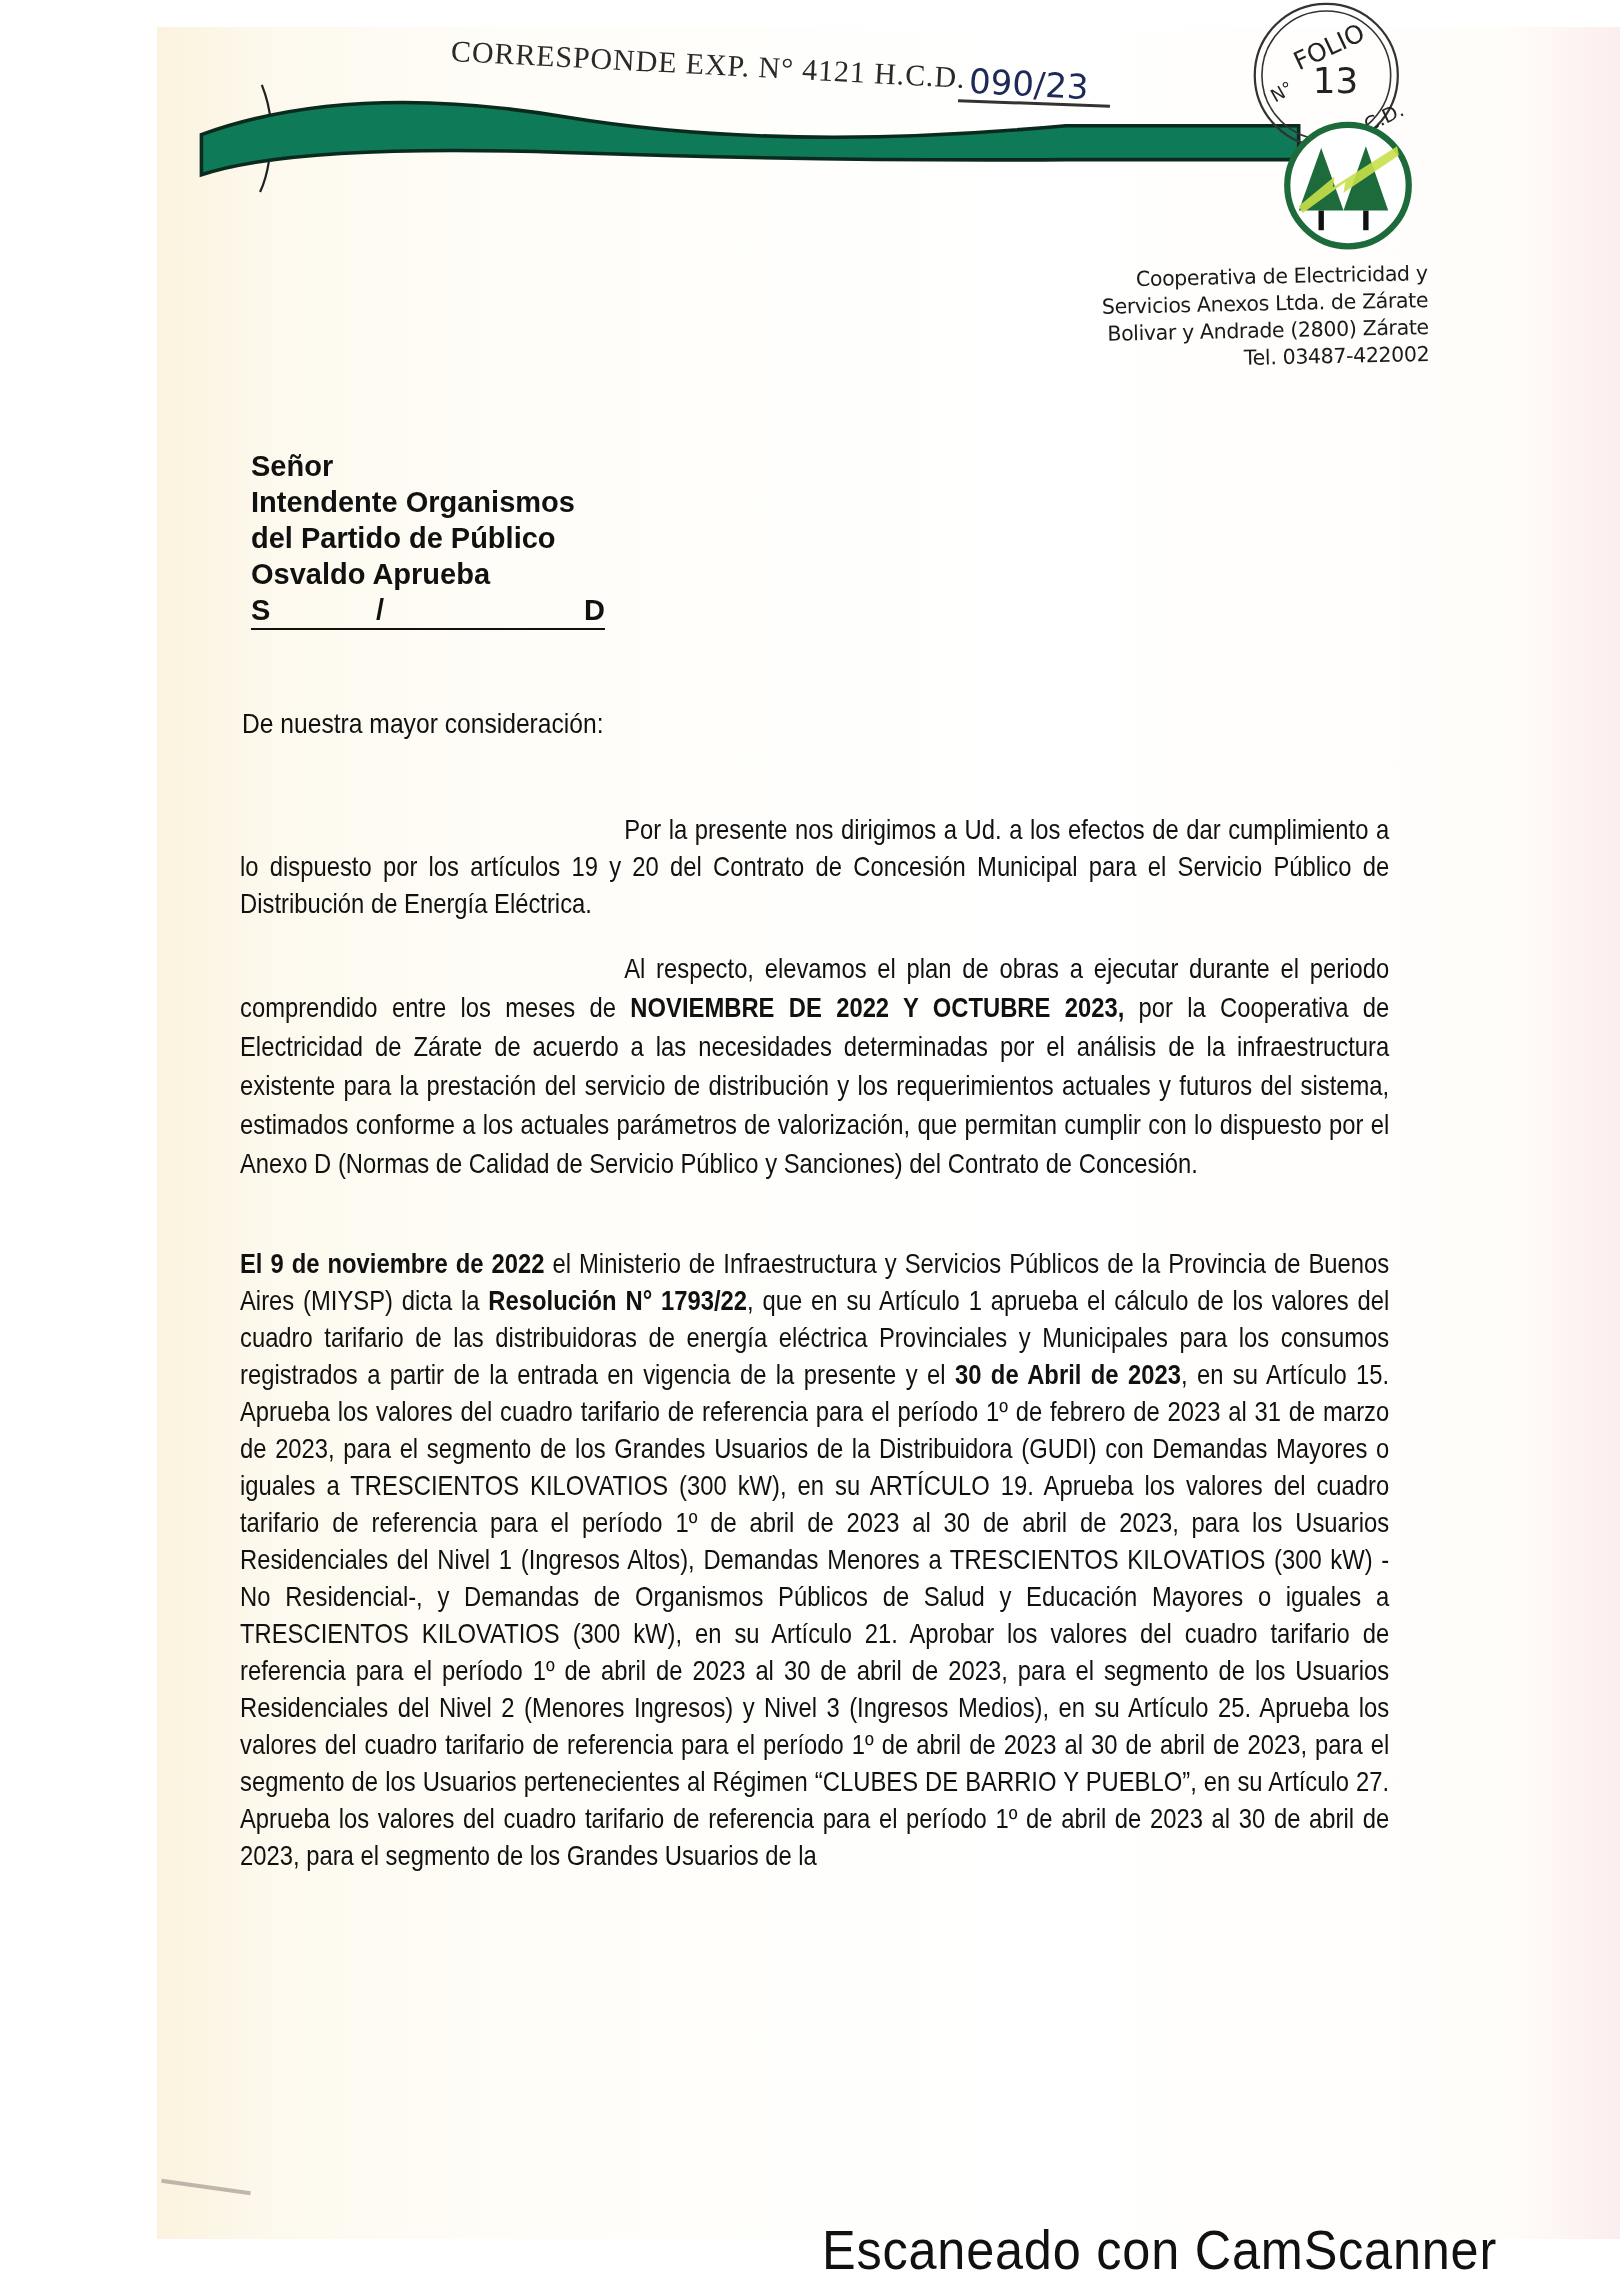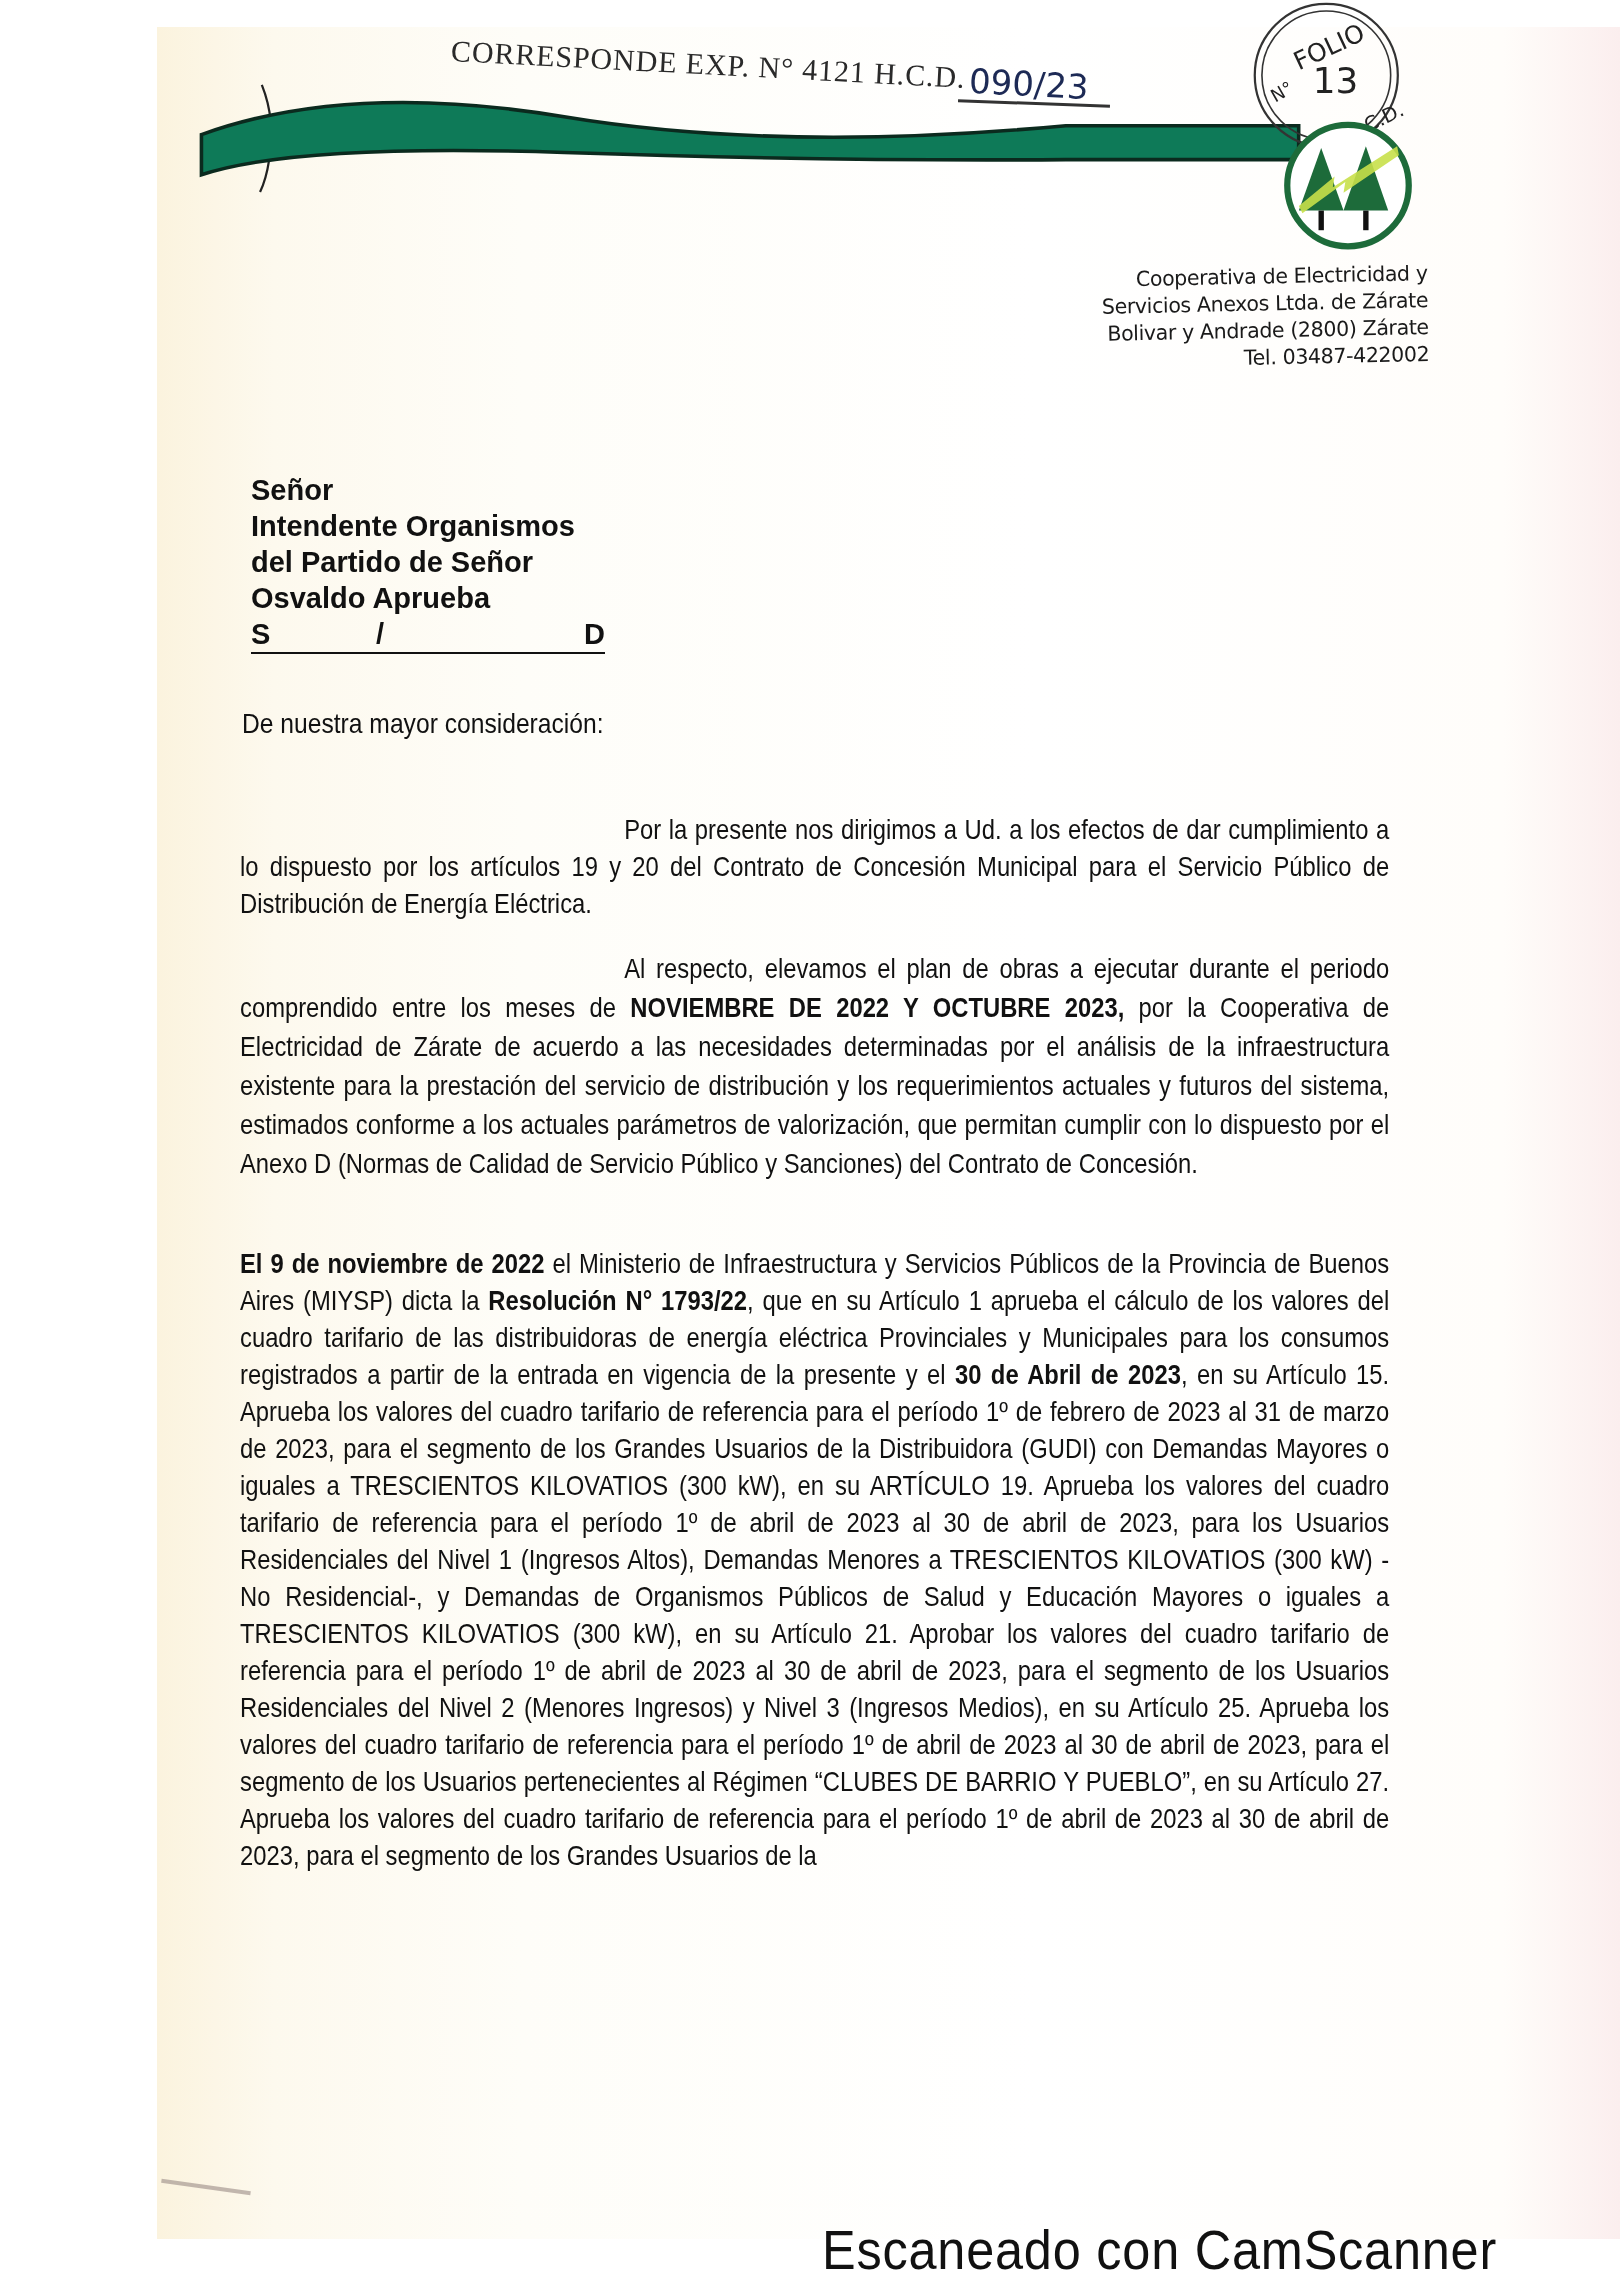--- a/index.html
+++ b/index.html
@@ -38,21 +38,21 @@
     position: absolute; left: 1241px; top: 1.8px; width: 167px; height: 152px;
   }
   .logo { position: absolute; left: 1281px; top: 121px; width: 134px; height: 130px; }
   .coop-info {
     position: absolute; right: 193px; top: 260px; text-align: right;
     font-family: "DejaVu Sans", sans-serif; font-size: 20.6px; line-height: 27px;
     color: #1a1a1a; transform: rotate(-1.2deg); transform-origin: right top;
   }
   .coop-info div { white-space: nowrap; letter-spacing: -0.4px; }
   .addressee {
-    position: absolute; left: 251px; top: 472px;
+    position: absolute; left: 251px; top: 448px;
     font-weight: bold; font-size: 29px; line-height: 36px; color: #111;
   }
   .sd-line {
     position: relative; width: 354px; height: 36px;
     border-bottom: 2.7px solid #111; margin-top: 0;
   }
   .sd-line span { position: absolute; top: 0; }
   .greeting {
     position: absolute; left: 242px; top: 708px; font-size: 28px; color: #111;
     transform: scaleX(0.88); transform-origin: left top; white-space: nowrap;
@@ -112,21 +112,21 @@
 <div class="coop-info">
   <div>Cooperativa de Electricidad y</div>
   <div>Servicios Anexos Ltda. de Zárate</div>
   <div>Bolivar y Andrade (2800) Zárate</div>
   <div>Tel. 03487-422002</div>
 </div>
 
 <div class="addressee">
   <div>Señor</div>
   <div>Intendente Organismos</div>
-  <div>del Partido de Señor</div>
+  <div>del Partido de Público</div>
   <div>Osvaldo Aprueba</div>
   <div class="sd-line">
     <span style="left:0">S</span>
     <span style="left:125px">/</span>
     <span style="right:0">D</span>
   </div>
 </div>
 
 <div class="greeting">De nuestra mayor consideración:</div>
 

